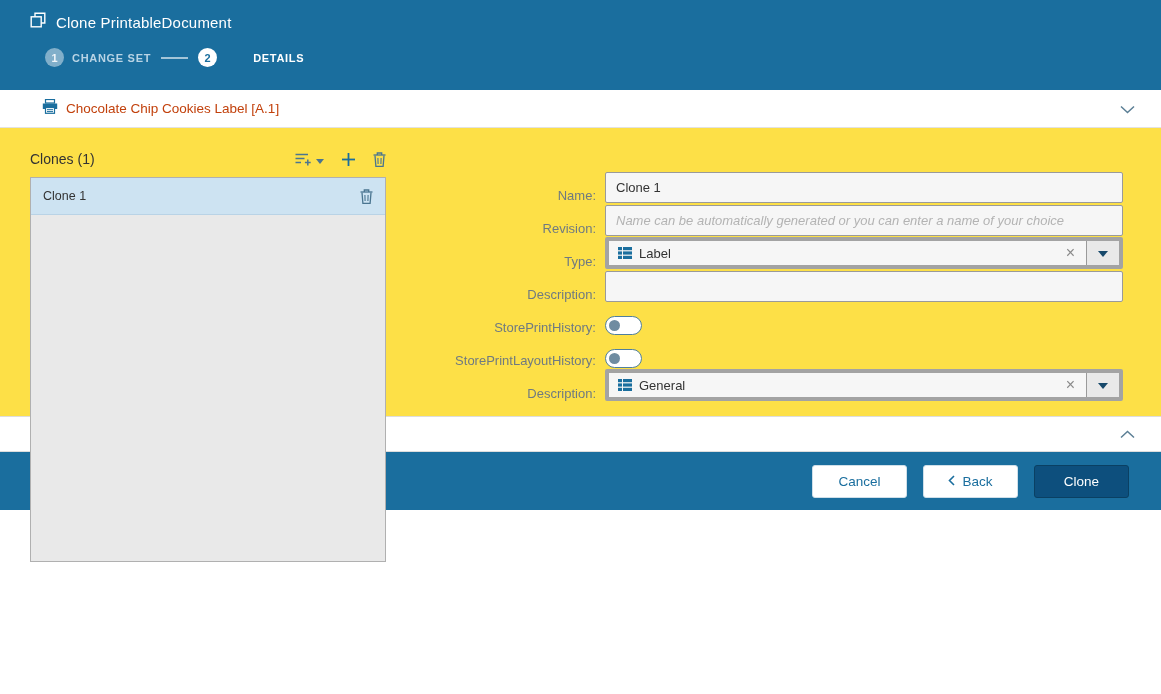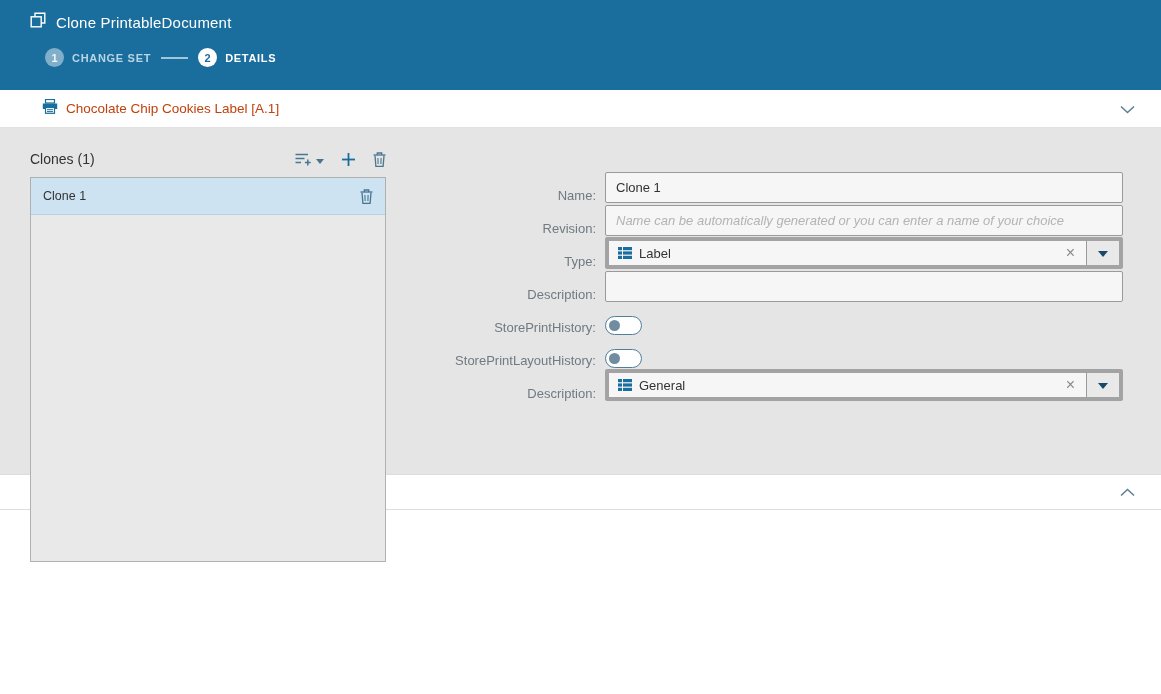--- a/index.html
+++ b/index.html
@@ -19,34 +19,34 @@
   .steps { display: flex; align-items: center; margin-top: 16px; padding-left: 15px; }
   .step { display: flex; align-items: center; gap: 8px; cursor: pointer; }
   .step-circle {
     width: 19px; height: 19px; border-radius: 50%;
     display: flex; align-items: center; justify-content: center;
     font-size: 11px; font-weight: bold;
   }
   .step.inactive .step-circle { background: rgba(255,255,255,0.45); color: #f0f6fa; }
   .step.inactive .step-label { color: #b9d4e5; }
   .step.active .step-circle { background: #ffffff; color: #1a6e9e; }
-  .step.active .step-label { color: #ffffff; }
+  .step.active .step-label { color: #ffffff; margin-left: 28px; }
   .step-label { font-size: 11px; font-weight: bold; letter-spacing: 0.7px; }
   .step-connector { width: 27px; height: 2px; background: rgba(255,255,255,0.6); margin: 0 10px; }
 
   
   .doc-bar {
     height: 38px; background: #fff; border-bottom: 1px solid #e2e2e2;
     display: flex; align-items: center; gap: 8px; padding: 0 26px 0 42px; flex: 0 0 auto;
   }
   .doc-title { color: #c2410c; font-size: 13.5px; }
   .spacer { flex: 1; }
 
   
-  .content { flex: 1 1 auto; position: relative; background: #e5e5e5; }
+  .content { flex: 1 1 auto; position: relative; background: #fde047; }
 
   
   .clones-panel { position: absolute; left: 30px; top: 18px; width: 356px; }
   .clones-header { display: flex; align-items: center; height: 26px; }
   .clones-title { font-size: 14px; color: #333; }
   .clones-tools { margin-left: auto; display: flex; align-items: center; gap: 17px; }
   .tool-btn { display: flex; align-items: center; cursor: pointer; background: none; border: none; padding: 0; }
   .clones-list {
     margin-top: 5px; height: 385px; background: #e9e9e9;
     border: 1px solid #b0b0b0; overflow: hidden;
@@ -297,14 +297,30 @@
   <div class="comments-bar">
     <span class="comments-label">Comments:</span>
     <span class="spacer"></span>
     <span style="cursor:pointer;">
       <svg width="15" height="9" viewBox="0 0 15 9">
         <polyline points="1,7.5 7.5,1.5 14,7.5" fill="none" stroke="#5b7f95" stroke-width="1.5"></polyline>
       </svg>
     </span>
   </div>
 
+  <div class="footer">
+    <button class="btn btn-light">
+      <span>Cancel</span>
+    </button>
+    <button class="btn btn-light">
+      <span>
+        <svg width="7" height="11" viewBox="0 0 7 11">
+          <polyline points="6,1 1.5,5.5 6,10" fill="none" stroke="#1a6e9e" stroke-width="1.6"></polyline>
+        </svg>
+      </span>
+      <span>Back</span>
+    </button>
+    <button class="btn btn-primary">
+      <span>Clone</span>
+    </button>
+  </div>
 
 </div>
 
 </body></html>

